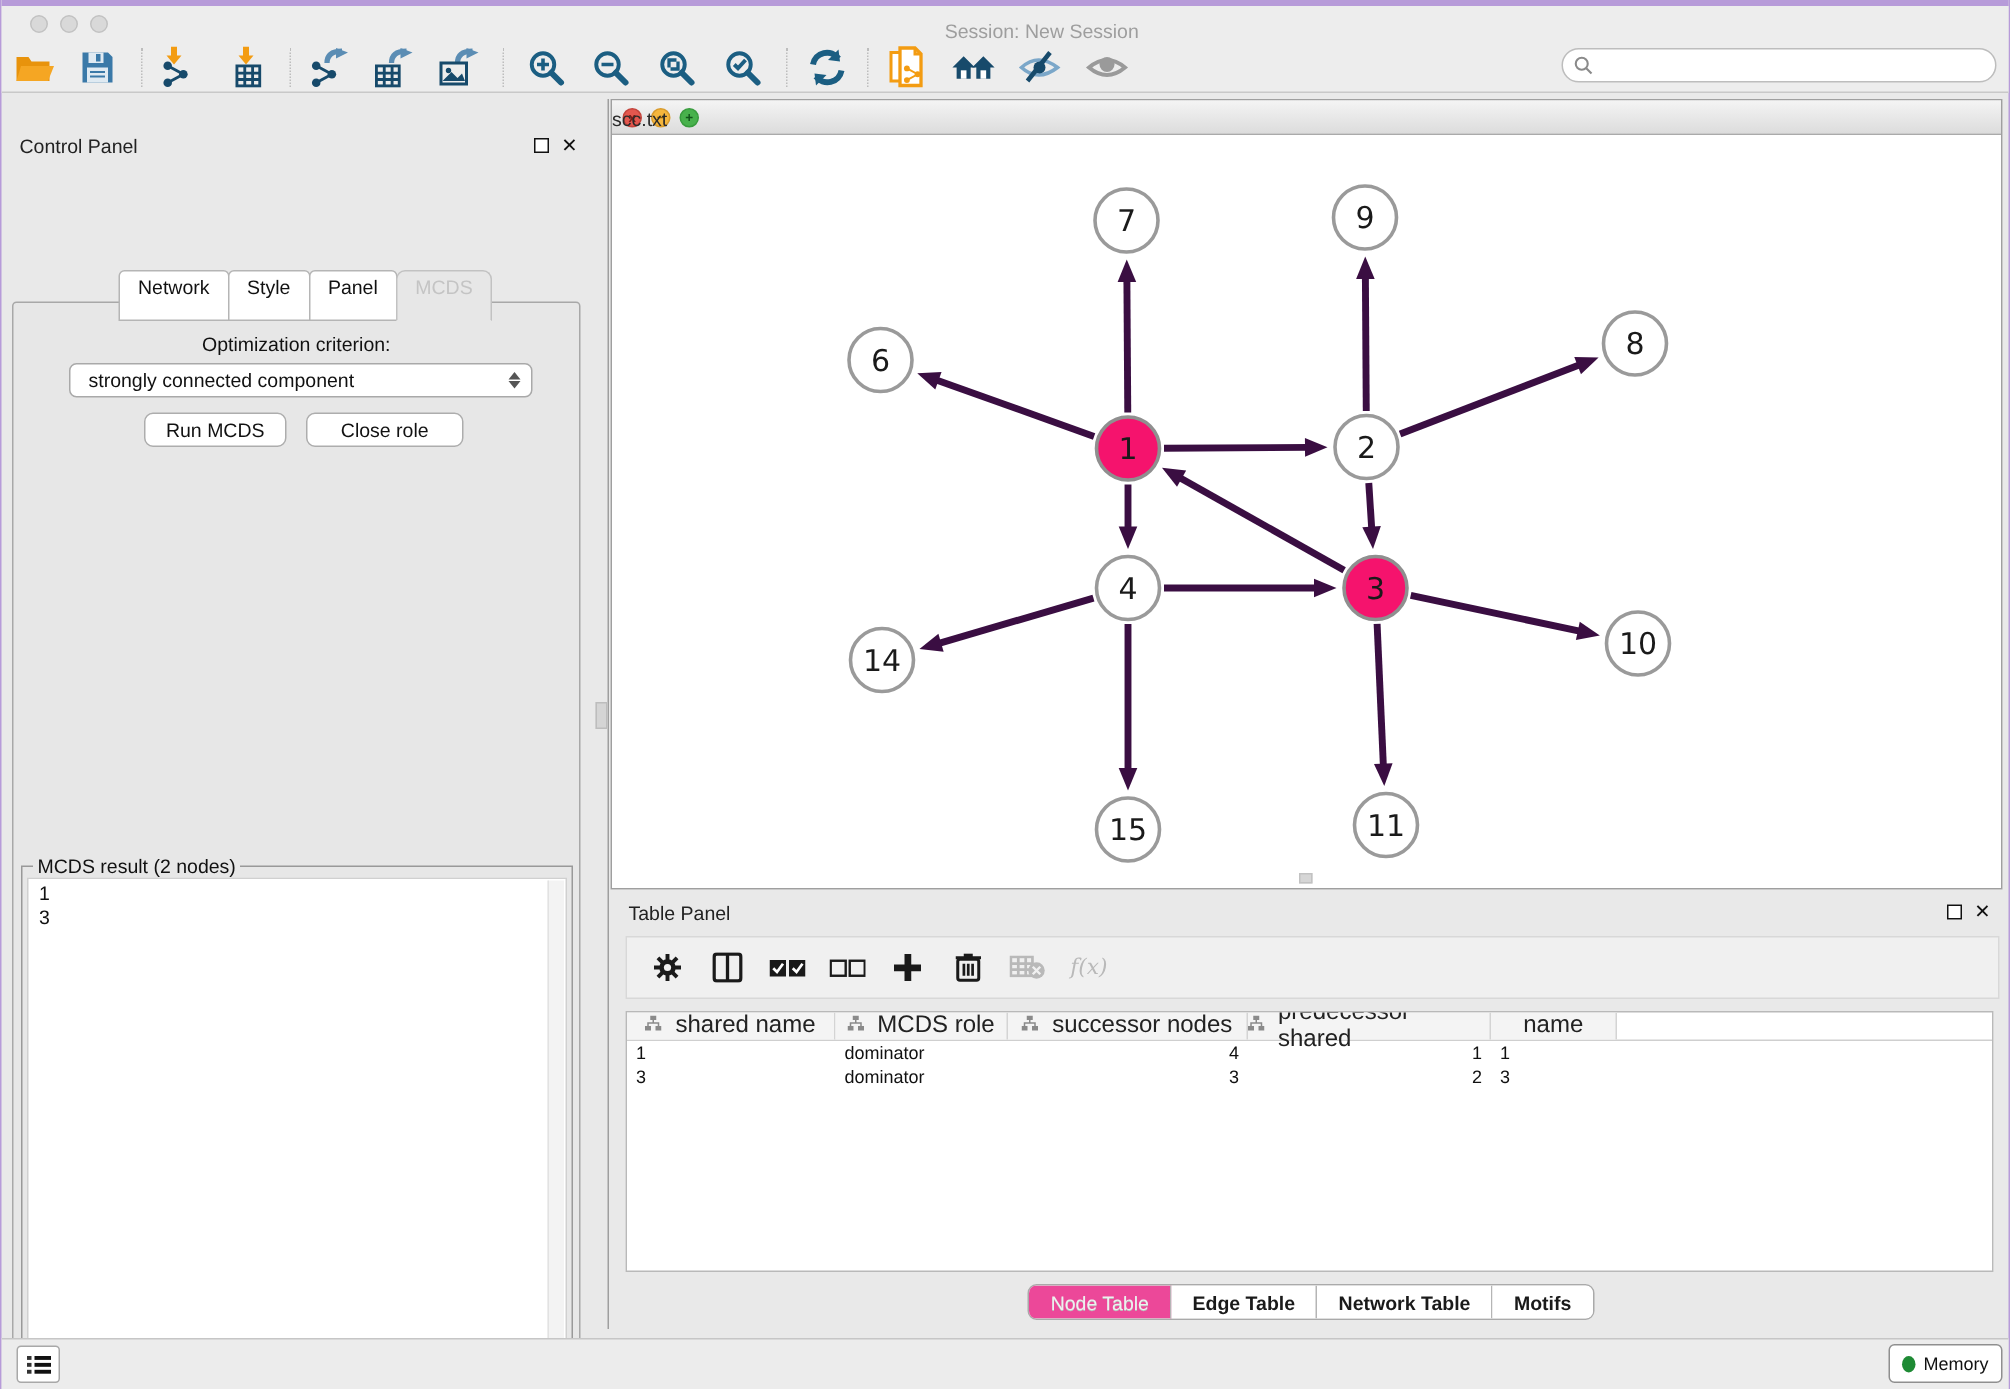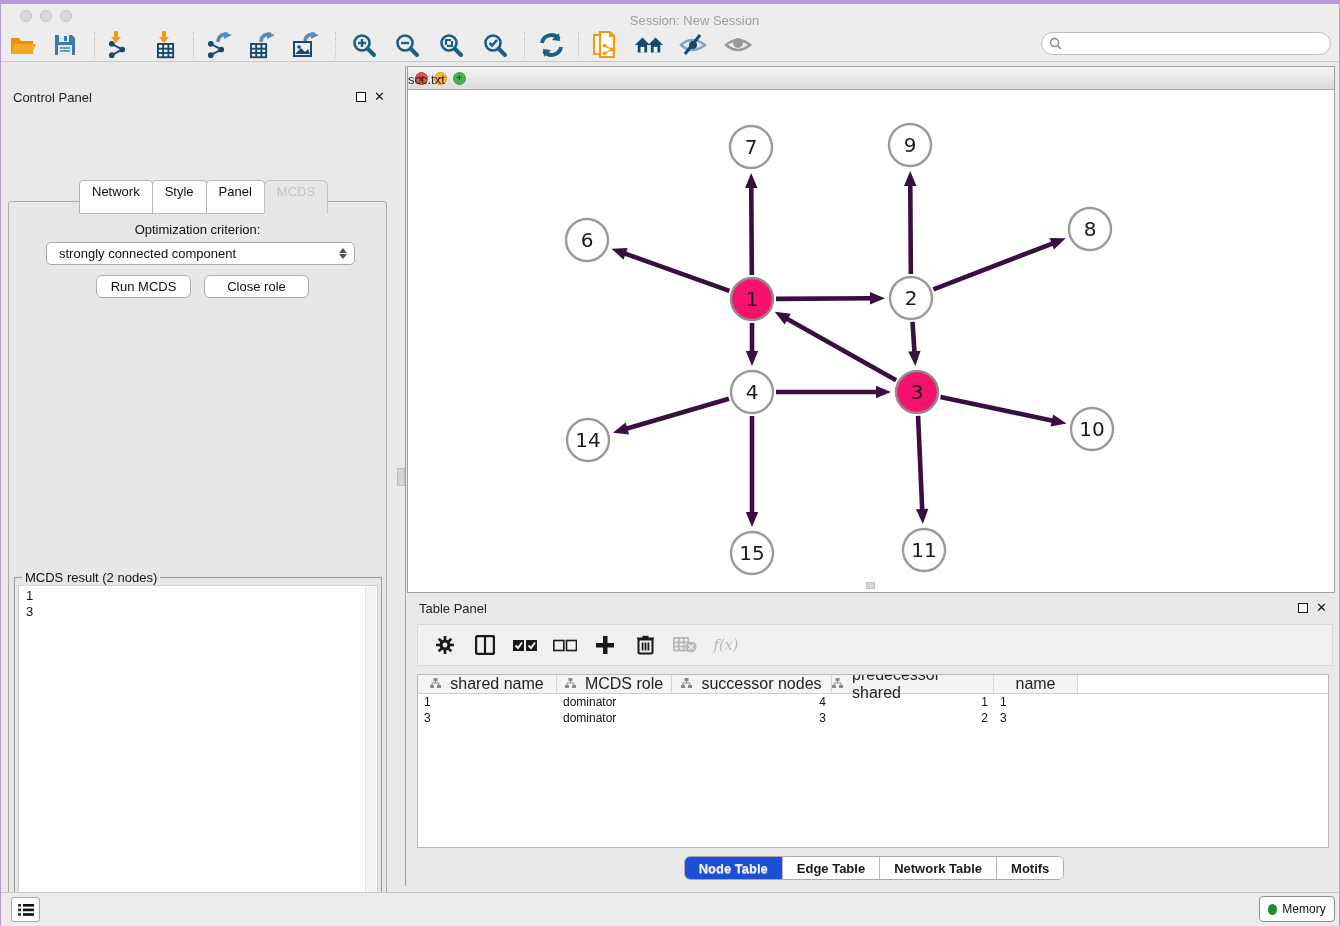--- a/index.html
+++ b/index.html
@@ -70,21 +70,21 @@
   #node-table { left:10px; top:79px; width:912px; height:174px; background:#fff; border:1px solid #b9b9b9; overflow:hidden; }
   #thead { display:flex; height:19px; border-bottom:1px solid #cfcfcf; }
   .th { background:#f4f4f4; border-right:1px solid #d4d4d4; display:flex; align-items:center; justify-content:center; gap:9px; font-size:16px; color:#222; }
   .tr { display:flex; height:16px; }
   .td { font-size:12px; color:#111; padding:1px 6px 0; white-space:nowrap; overflow:hidden; }
   .td.num { text-align:right; }
   #tp-tabs { left:0; top:261px; width:100%; display:flex; justify-content:center; }
   .seg { display:flex; border:1px solid #aaa; border-radius:6px; overflow:hidden; background:#fff; }
   .seg-tab { font-size:13px; font-weight:bold; color:#1a1a1a; background:#fff; padding:4px 14px 3px; border-right:1px solid #b5b5b5; }
   .seg-tab:last-child { border-right:none; }
-  .seg-tab.active { background:#1d4ed8; color:#efefef; text-shadow:0 1px 0 #bbb; font-weight:bold;text-align:center; }
+  .seg-tab.active { background:#ec4899; color:#efefef; text-shadow:0 1px 0 #bbb; font-weight:normal;text-align:center; }
 
   
   #status-bar { left:0; top:892px; width:1340px; height:34px; background:#ececec; border-top:1px solid #c6c6c6; }
   #task-btn { left:10px; top:897px; width:29px; height:25px; background:#fff; border:1px solid #a8a8a8; border-radius:3px; display:flex; align-items:center; justify-content:center; }
   #memory-btn { left:1258px; top:896px; width:76px; height:26px; background:#fff; border:1px solid #8f8f8f; border-radius:4px; display:flex; align-items:center; justify-content:center; gap:5px; font-size:12px; color:#111; }
   #memory-dot { width:9px; height:11px; border-radius:50%; background:#1e8a34; }
 </style>
 </head>
 <body>
 

